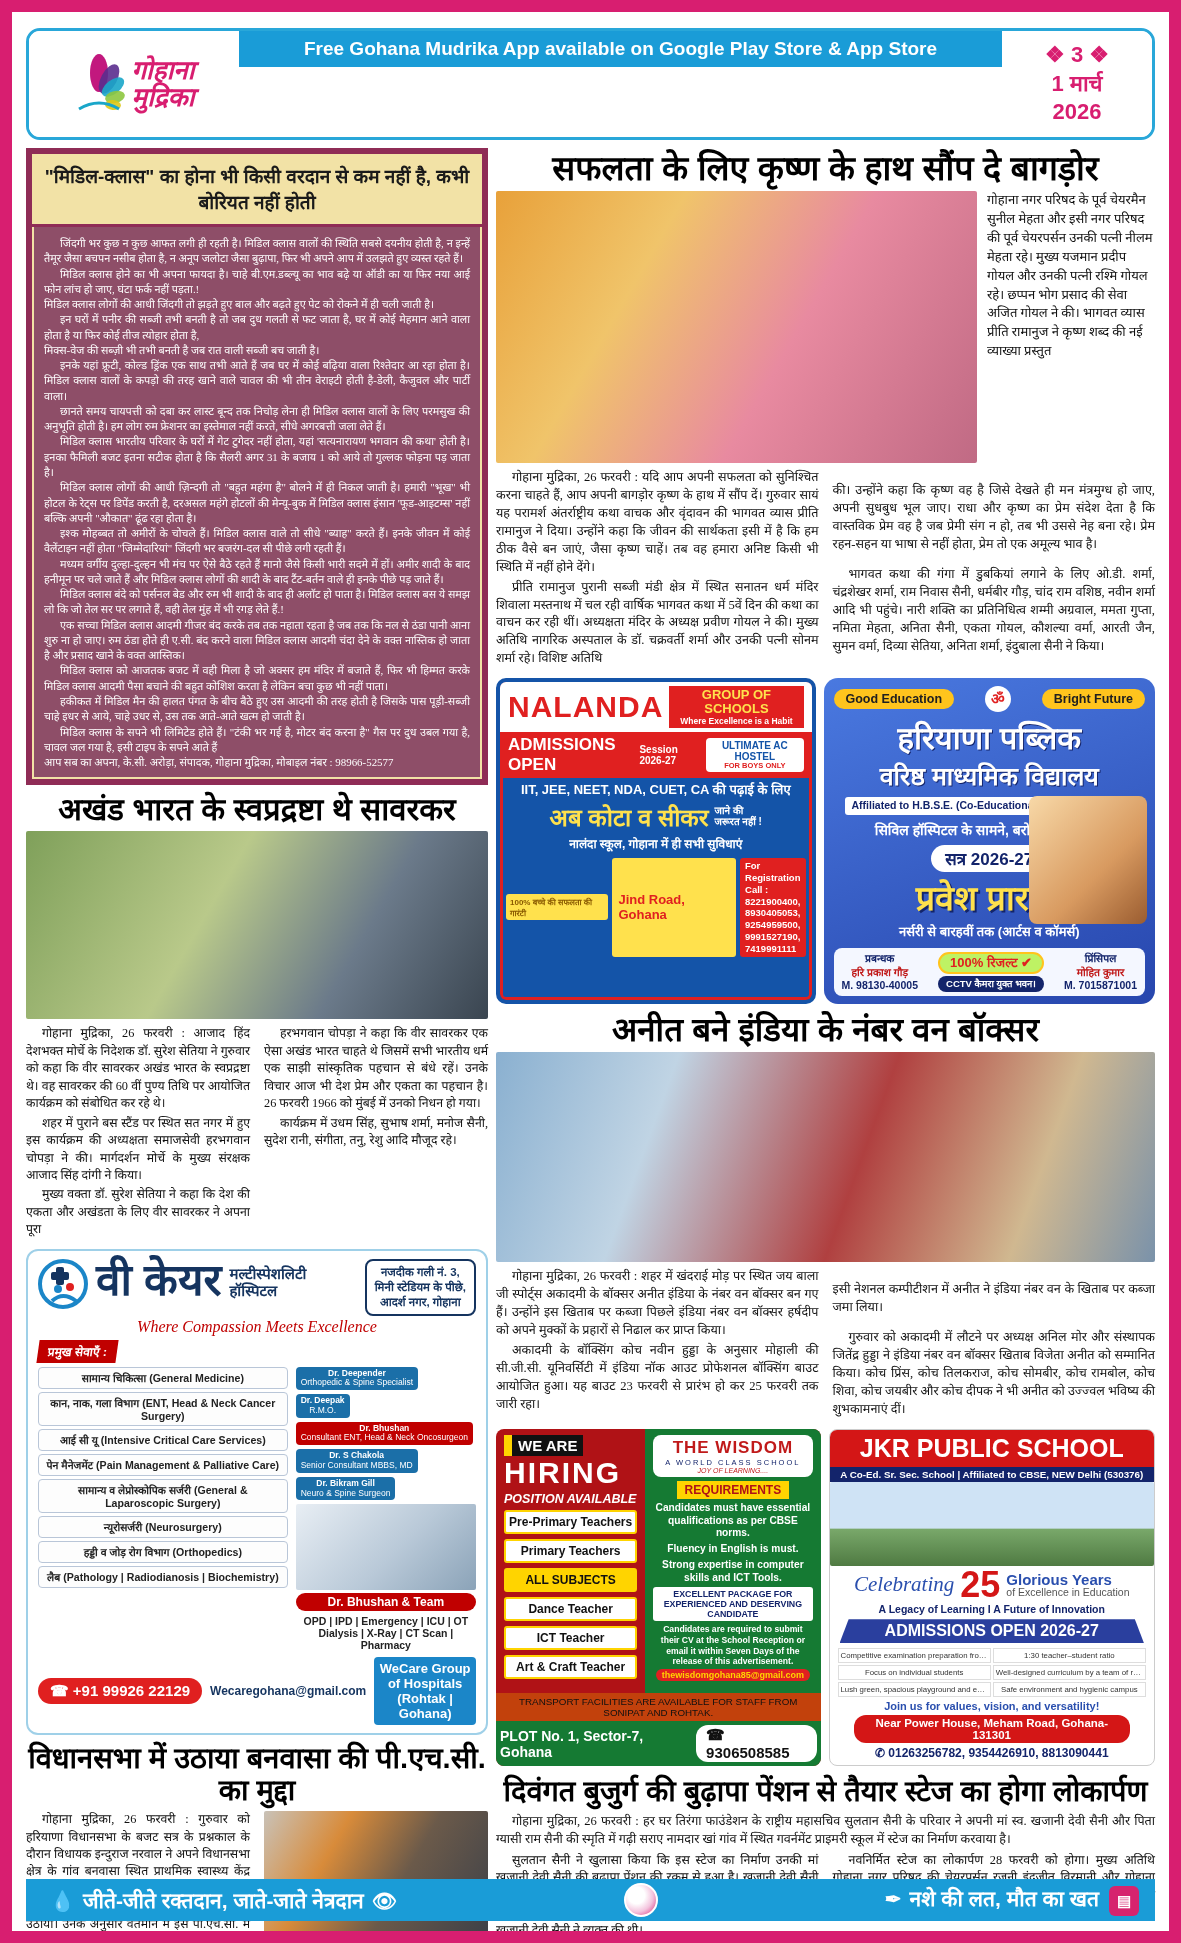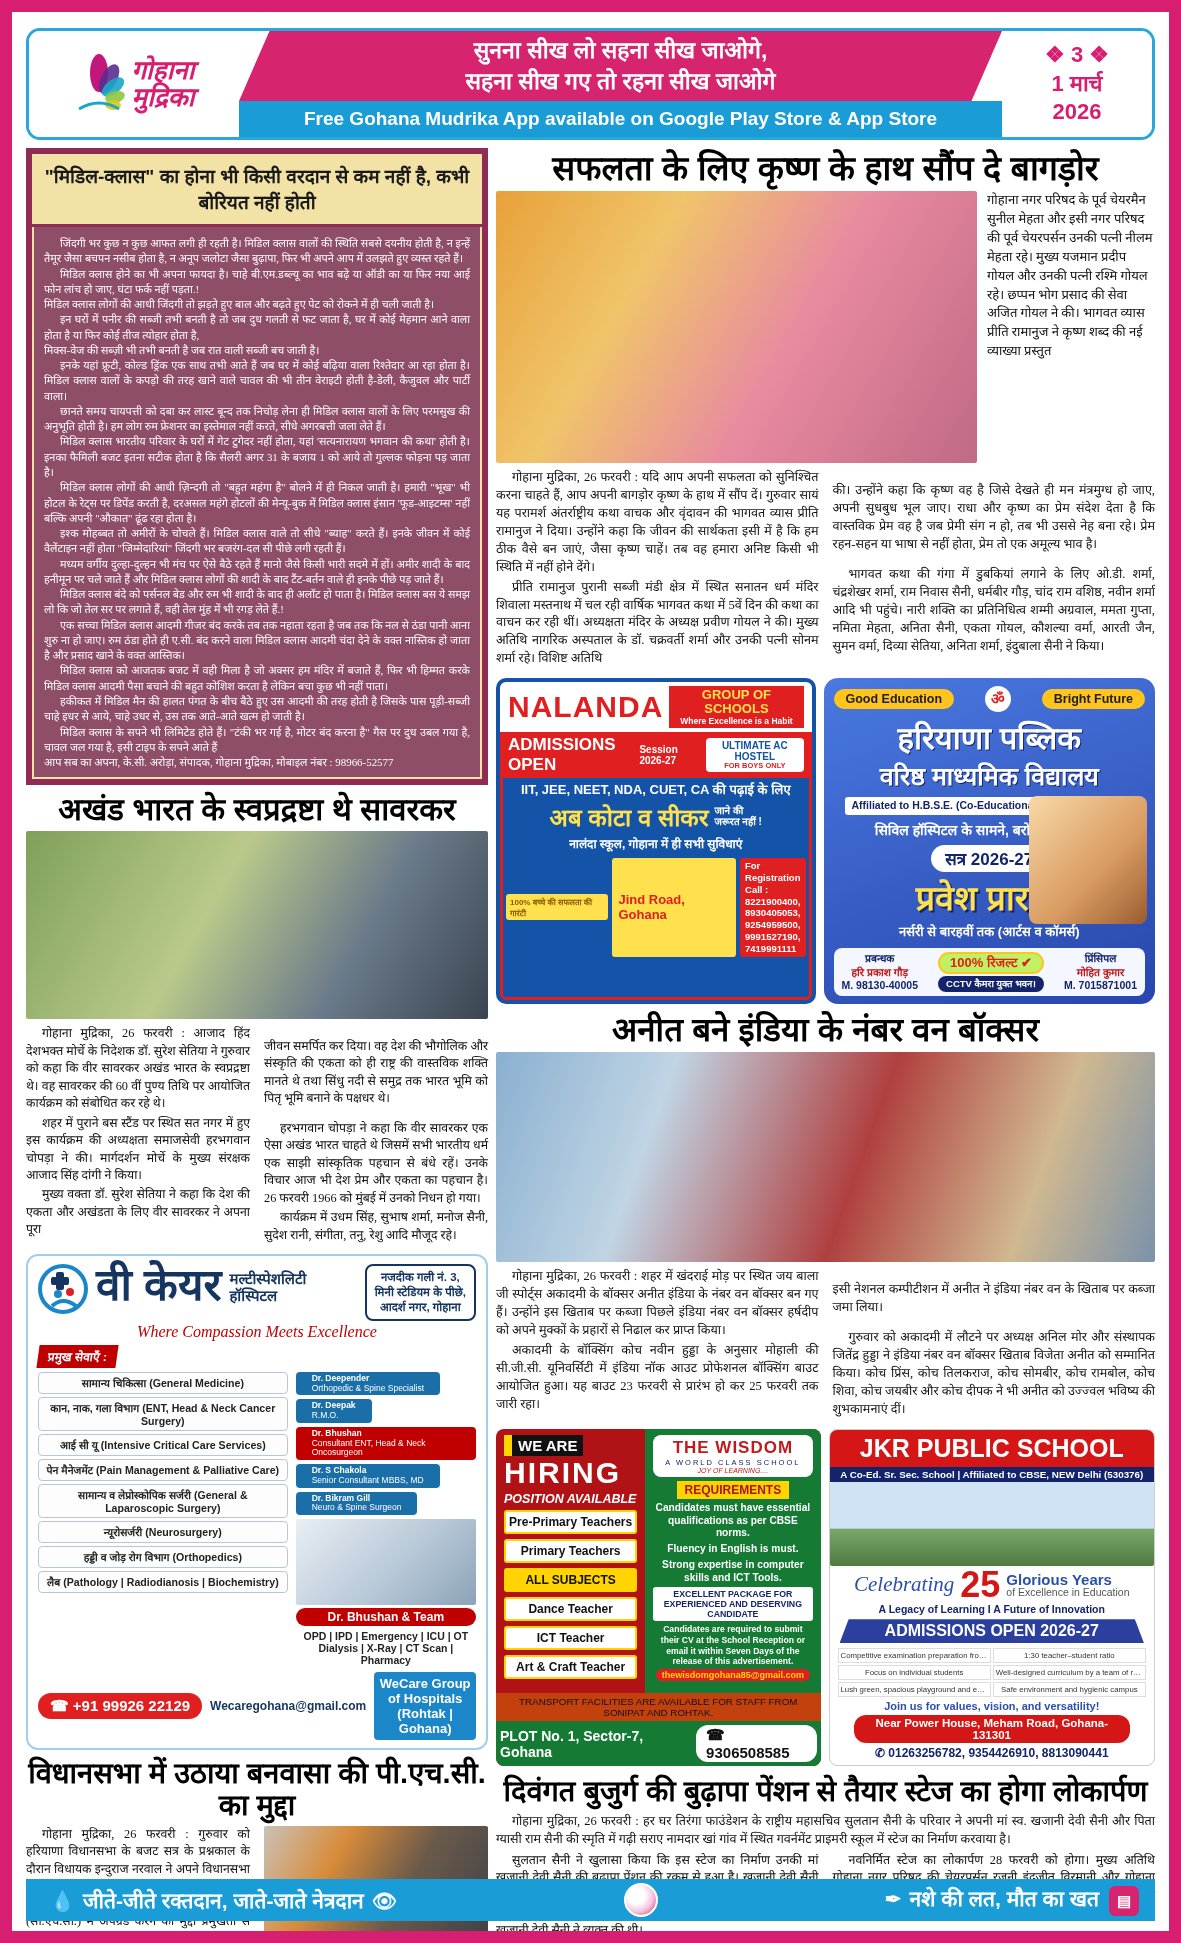--- a/index.html
+++ b/index.html
@@ -36,21 +36,21 @@
 .vc .vtitle{font-size:44px;font-weight:bold;color:#15345f;line-height:.95}
 .vc .vsub{font-weight:bold;color:#15345f;font-size:15px;line-height:1.15;margin-top:6px}
 .vc .addr{margin-left:auto;border:2px solid #15345f;border-radius:8px;padding:4px 8px;color:#15345f;font-weight:bold;font-size:11.5px;text-align:center;line-height:1.3}
 .vc .tag{color:#c00000;font-style:italic;font-size:16px;text-align:center;font-family:"Liberation Serif",serif;margin:2px 0 4px}
 .vc .ribbon{display:inline-block;background:#c00000;color:#fff;font-weight:bold;padding:3px 10px;transform:skewX(-8deg);font-size:12px}
 .vc .mid{display:flex;gap:8px;margin-top:4px}
 .svcs{width:57%}
 .svc{border:1px solid #b9c6d8;border-radius:4px;padding:3px 6px;margin-bottom:3px;text-align:center;color:#222;font-size:10.6px;font-weight:bold;background:#fdfdfd}
 .docs{flex:1;display:flex;flex-direction:column}
 .dtags{display:flex;gap:4px;flex-wrap:wrap}
-.dtag{background:#1b6fa8;color:#fff;border-radius:4px;padding:2px 16px;font-size:8.5px;font-weight:bold;text-align:left;line-height:1.15}
+.dtag{background:#1b6fa8;color:#fff;border-radius:4px;padding:2px 5px;font-size:8.5px;font-weight:bold;text-align:center;line-height:1.15}
 .dtag.red{background:#c00000}
 .dphoto{height:86px;margin-top:4px;background:linear-gradient(135deg,#e8eef4,#b9c9d8 55%,#8ba3b8)}
 .team{background:#c00000;color:#fff;font-weight:bold;text-align:center;border-radius:10px;padding:2px;margin-top:3px;font-size:12px}
 .fac{font-weight:bold;color:#222;text-align:center;font-size:10.5px;margin-top:4px}
 .vbot{display:flex;align-items:center;gap:8px;margin-top:6px}
 .vphone{background:#e02020;color:#fff;font-weight:bold;border-radius:14px;padding:4px 12px;font-size:15px}
 .vmail{font-weight:bold;color:#15345f;font-size:12px}
 .vgrp{flex:1;background:#1b86c8;color:#fff;font-weight:bold;text-align:center;border-radius:4px;padding:4px;font-size:13px}
 
 .adrow{display:flex;gap:8px;margin-top:8px}
@@ -155,24 +155,20 @@
         <ellipse cx="42" cy="44" rx="6" ry="10" fill="#8dc63f" transform="rotate(76 42 44)" opacity="0.9"></ellipse>
         <ellipse cx="40" cy="52" rx="5" ry="8" fill="#e0c818" transform="rotate(96 40 52)" opacity="0.9"></ellipse>
         <path d="M6 56 Q26 44 46 56" stroke="#19a6c9" stroke-width="3" fill="none"></path>
       </svg>
       <div class="logotext">
         <div>गोहाना</div>
         <div>मुद्रिका</div>
       </div>
     </div>
     <div class="mastmain">
-      <div class="pinkband">
-        <div>सुनना सीख लो सहना सीख जाओगे,</div>
-        <div>सहना सीख गए तो रहना सीख जाओगे</div>
-      </div>
       <div class="appbar">Free Gohana Mudrika App available on Google Play Store &amp; App Store</div>
     </div>
     <div class="dateblock">
       <div>❖ 3 ❖</div>
       <div>1 मार्च</div>
       <div>2026</div>
     </div>
   </header>
 
   <div class="cols">
@@ -205,21 +201,20 @@
       <article>
         <h2 class="hl" style="font-size:31px">अखंड भारत के स्वप्रद्रष्टा थे सावरकर</h2>
         <div class="ph" style="height:188px;background:linear-gradient(120deg,#7fa05a,#b9c98a 40%,#6b7a8a 70%,#3a4550)"></div>
         <div class="acols serif" style="margin-top:6px">
           <div>
             <p class="ind">गोहाना मुद्रिका, 26 फरवरी : आजाद हिंद देशभक्त मोर्चे के निदेशक डॉ. सुरेश सेतिया ने गुरुवार को कहा कि वीर सावरकर अखंड भारत के स्वप्रद्रष्टा थे। वह सावरकर की 60 वीं पुण्य तिथि पर आयोजित कार्यक्रम को संबोधित कर रहे थे।</p>
             <p class="ind">शहर में पुराने बस स्टैंड पर स्थित सत नगर में हुए इस कार्यक्रम की अध्यक्षता समाजसेवी हरभगवान चोपड़ा ने की। मार्गदर्शन मोर्चे के मुख्य संरक्षक आजाद सिंह दांगी ने किया।</p>
             <p class="ind">मुख्य वक्ता डॉ. सुरेश सेतिया ने कहा कि देश की एकता और अखंडता के लिए वीर सावरकर ने अपना पूरा</p>
           </div>
           <div>
-            <p>जीवन समर्पित कर दिया। वह देश की भौगोलिक और संस्कृति की एकता को ही राष्ट्र की वास्तविक शक्ति मानते थे तथा सिंधु नदी से समुद्र तक भारत भूमि को पितृ भूमि बनाने के पक्षधर थे।</p>
             <p class="ind">हरभगवान चोपड़ा ने कहा कि वीर सावरकर एक ऐसा अखंड भारत चाहते थे जिसमें सभी भारतीय धर्म एक साझी सांस्कृतिक पहचान से बंधे रहें। उनके विचार आज भी देश प्रेम और एकता का पहचान है। 26 फरवरी 1966 को मुंबई में उनको निधन हो गया।</p>
             <p class="ind">कार्यक्रम में उधम सिंह, सुभाष शर्मा, मनोज सैनी, सुदेश रानी, संगीता, तनु, रेशु आदि मौजूद रहे।</p>
           </div>
         </div>
       </article>
 
       <section class="vc">
         <div class="top">
           <svg width="50" height="50" viewBox="0 0 50 50">
             <circle cx="25" cy="25" r="23" fill="none" stroke="#1b86c8" stroke-width="4"></circle>

